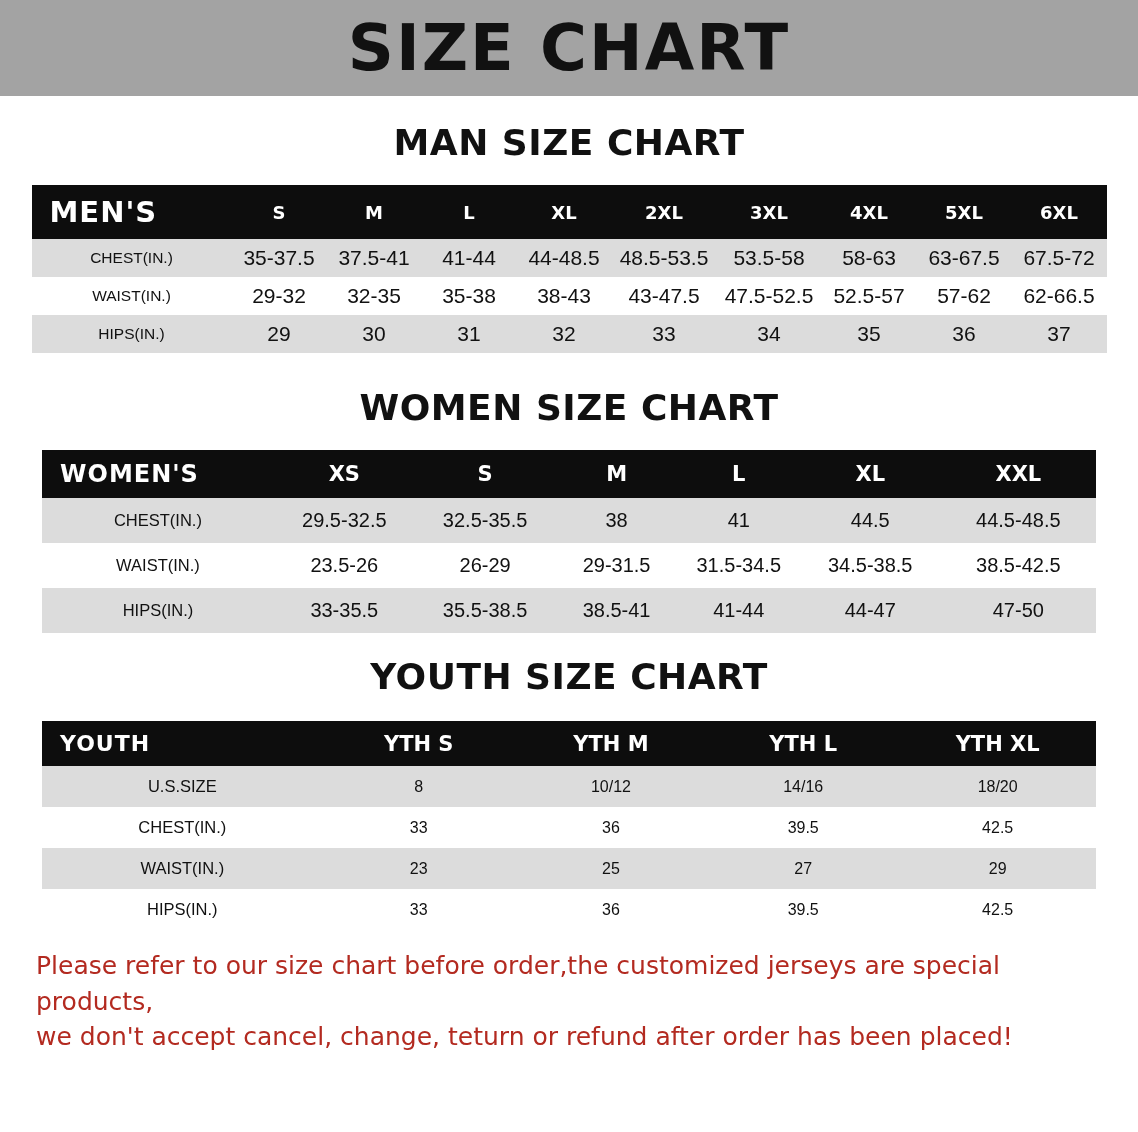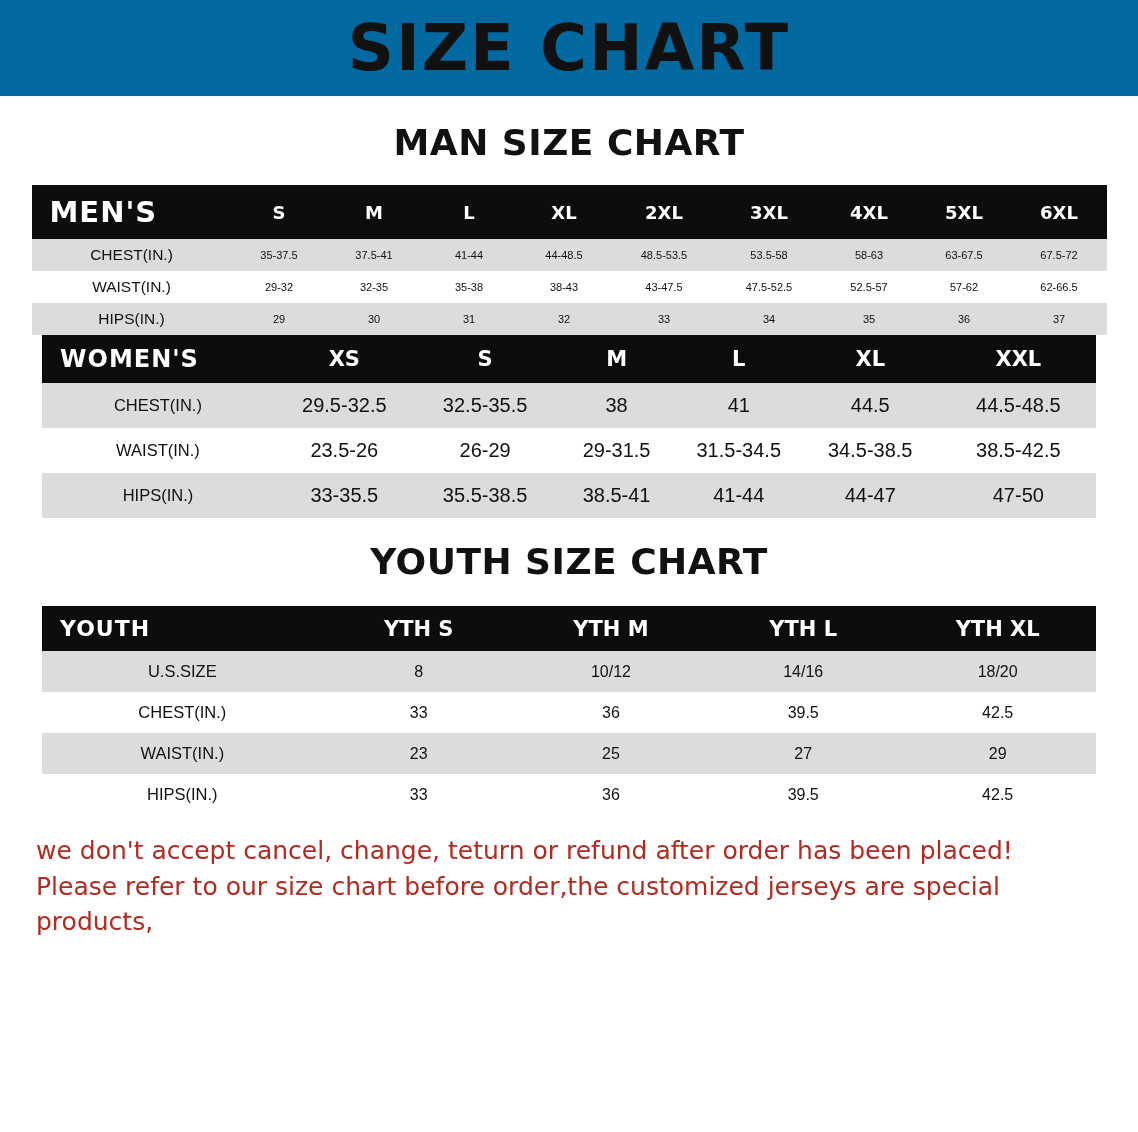--- a/index.html
+++ b/index.html
@@ -16,21 +16,21 @@
   .page {
     position: relative;
     width: 1138px;
     height: 1132px;
     box-sizing: border-box;
     background: #ffffff;
   }
   
   .banner {
     height: 96px;
-    background: #0369a1;
+    background: #a3a3a3;
     display: flex;
     align-items: center;
     justify-content: center;
   }
   .banner-title {
     font-family: "DejaVu Sans", sans-serif;
     font-weight: bold;
     font-size: 64px;
     letter-spacing: 2px;
     color: #111111;
@@ -82,21 +82,21 @@
   tbody td.rowhead {
     text-align: center;
     color: #111111;
   }
   tr.shade td { background: #dcdcdc; }
   tr.plain td { background: #ffffff; }
 
   
   .tbl-men thead th { font-size: 18px; }
   .tbl-men thead th.rowhead { font-size: 29px; }
-  .tbl-men tbody td { font-size: 11px; }
+  .tbl-men tbody td { font-size: 21px; }
   .tbl-men tbody td.rowhead { font-size: 15.5px; }
 
   
   .tbl-women thead th { font-size: 21px; }
   .tbl-women thead th.rowhead { font-size: 24px; }
   .tbl-women tbody td { font-size: 20px; padding: 11px 2px; }
   .tbl-women tbody td.rowhead { font-size: 16.5px; }
 
   
   .tbl-youth thead th { font-size: 21px; }
@@ -186,20 +186,21 @@
         <td>32</td>
         <td>33</td>
         <td>34</td>
         <td>35</td>
         <td>36</td>
         <td>37</td>
       </tr>
     </tbody>
   </table>
 
+  <div class="section-title st-women">WOMEN SIZE CHART</div>
 
   <table class="tbl-women">
     <colgroup>
       <col style="width:224px">
       <col style="width:136px">
         <col style="width:136px">
         <col style="width:118px">
       <col style="width:118px">
         <col style="width:136px">
         <col style="width:150px">
@@ -291,17 +292,17 @@
         <td class="rowhead">HIPS(IN.)</td>
         <td>33</td>
         <td>36</td>
         <td>39.5</td>
         <td>42.5</td>
       </tr>
     </tbody>
   </table>
 
   <div class="note">
+    <span>Please refer to our size chart before order,the customized jerseys are special products,</span>
     <span>we don't accept cancel, change, teturn or refund after order has been placed!</span>
-    <span>Please refer to our size chart before order,the customized jerseys are special products,</span>
   </div>
 
 </div>
 
 </body></html>

